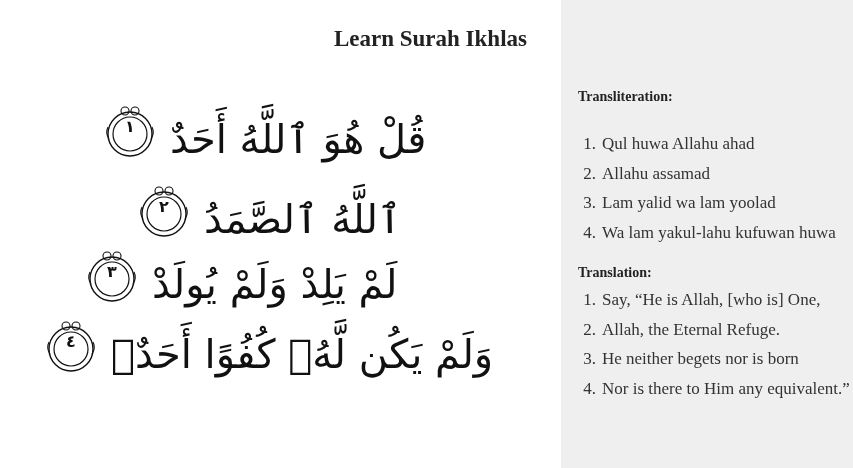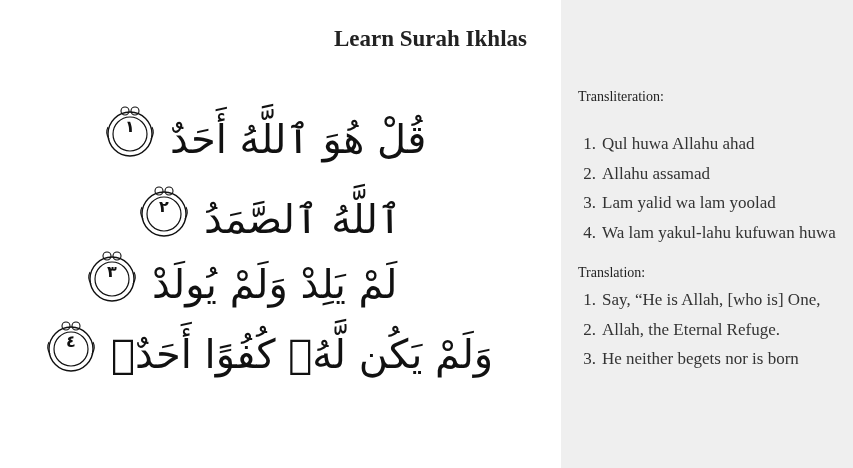--- a/index.html
+++ b/index.html
@@ -26,21 +26,21 @@
     line-height: 1;
     margin-top: 16px;
   }
   .marker { width: 52px; height: 56px; position: relative; margin-right: 14px; flex: none; }
   .marker svg { position: absolute; left: 0; top: 0; }
   .marker .num {
     position: absolute; left: 0; top: 14px; width: 52px; text-align: center;
     font-family: "DejaVu Sans", sans-serif; font-size: 16px; font-weight: bold; color: #111;
   }
   .section-heading {
-    position: absolute; left: 578px; font-size: 14px; font-weight: normal; color: #222;
+    position: absolute; left: 578px; font-size: 14px; font-weight: bold; color: #222;
   }
   .list { position: absolute; left: 578px; margin: 0; padding: 0; list-style: none; }
   .list li { font-size: 17px; color: #333; height: 29.5px; white-space: nowrap; }
   .list li .n { display: inline-block; width: 18px; text-align: right; margin-right: 6px; }
 </style>
 </head>
 <body>
 
 <div class="left-pane"></div>
 <div class="right-pane"></div>
@@ -111,13 +111,14 @@
   <li><span class="n">2.</span><span>Allahu assamad</span></li>
   <li><span class="n">3.</span><span>Lam yalid wa lam yoolad</span></li>
   <li><span class="n">4.</span><span>Wa lam yakul-lahu kufuwan huwa</span></li>
 </ul>
 
 <div class="section-heading" style="top:265px;">Translation:</div>
 <ul class="list" style="top:290px;">
   <li><span class="n">1.</span><span>Say, “He is Allah, [who is] One,</span></li>
   <li><span class="n">2.</span><span>Allah, the Eternal Refuge.</span></li>
   <li><span class="n">3.</span><span>He neither begets nor is born</span></li>
+  <li><span class="n">4.</span><span>Nor is there to Him any equivalent.”</span></li>
 </ul>
 
 </body></html>

